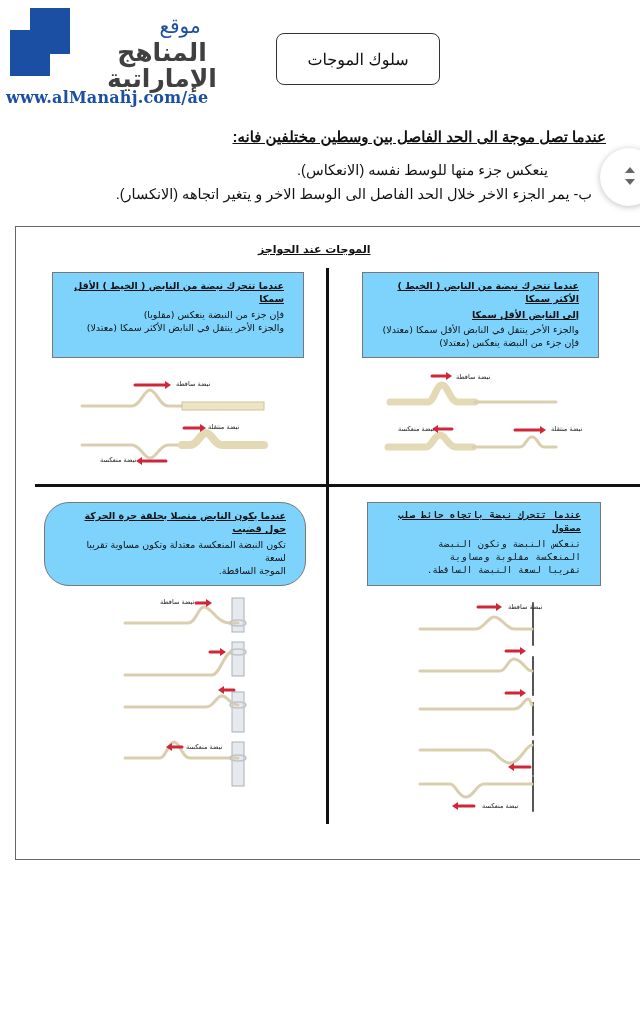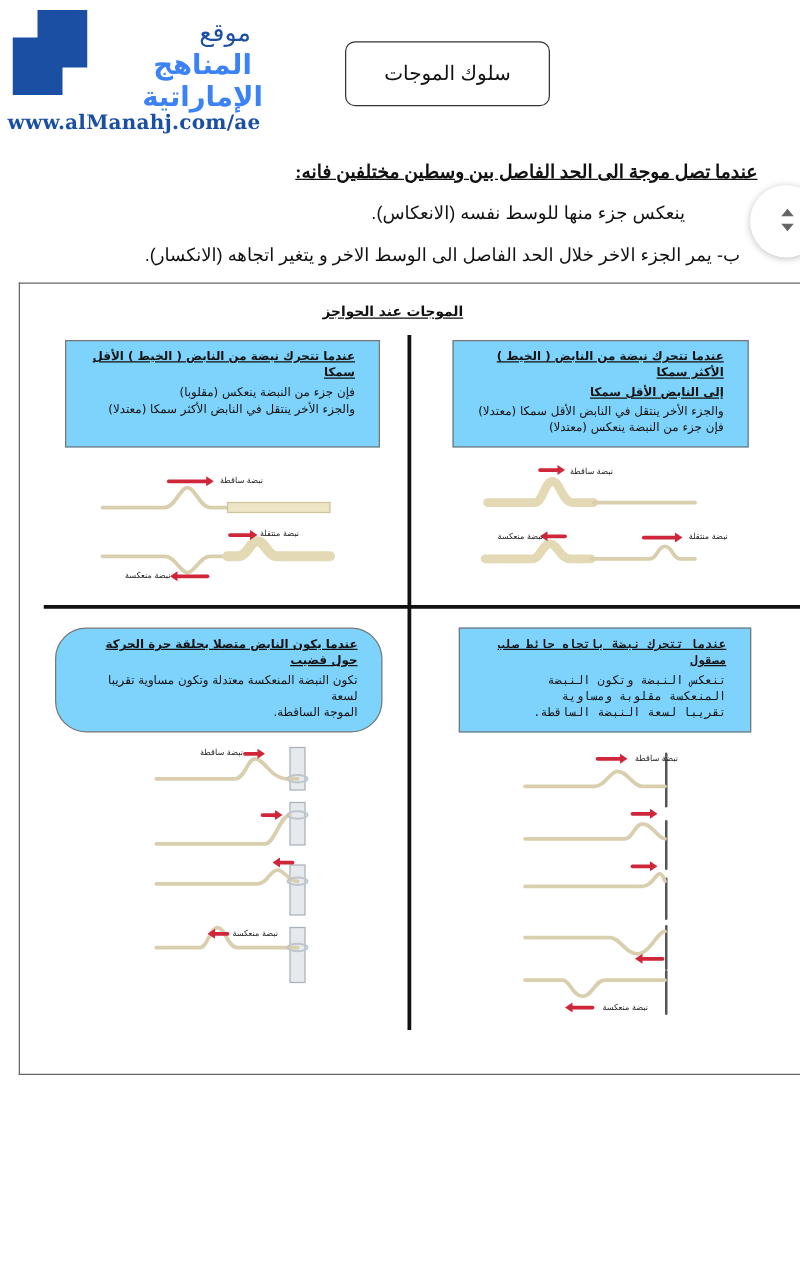--- a/index.html
+++ b/index.html
@@ -3,33 +3,33 @@
 <meta charset="utf-8">
 <style>
   html, body { margin:0; padding:0; }
   body { width:640px; height:1024px; background:#ffffff; position:relative; overflow:hidden;
          font-family:"DejaVu Sans", sans-serif; color:#111; }
   .abs { position:absolute;text-align:right; }
   
   .logo-mark { left:10px; top:8px; width:60px; height:68px; }
   .logo-ar1 { left:120px; top:14px; width:120px; text-align:center; font-family:"DejaVu Sans", sans-serif;
               font-weight:normal; color:#1a4fa3; font-size:20px; line-height:24px; direction:rtl; }
-  .logo-ar2 { left:82px; top:40px; width:160px; text-align:center; font-weight:bold; color:#3b82f6;
-              font-size:22px; line-height:26px; direction:rtl; }
+  .logo-ar2 { left:82px; top:40px; width:160px; text-align:center; font-weight:bold; color:#404040;
+              font-size:25px; line-height:26px; direction:rtl; }
   .logo-url { left:6px; top:88px; font-family:"DejaVu Serif", serif; font-weight:bold; color:#1a4fa3;
               font-size:16px; letter-spacing:0.2px; }
   
   .title-box { left:276px; top:33px; width:164px; height:52px; border:1.5px solid #333; border-radius:8px;
                box-sizing:border-box; display:flex; align-items:center; justify-content:center;
                font-family:"Liberation Sans", sans-serif; font-size:16px; direction:rtl; }
   
-  .heading { right:34px; top:128px; font-family:Liberation Serif, serif; font-weight:bold;
+  .heading { right:34px; top:128px; font-family:Liberation Sans, sans-serif; font-weight:bold;
              font-size:15px; text-decoration:underline; direction:rtl; }
   .point-a { right:92px; top:162px; font-family:"Liberation Sans", sans-serif; font-size:14.5px; direction:rtl; }
-  .point-b { right:48px; top:196px; font-family:"Liberation Sans", sans-serif; font-size:14.5px; direction:rtl; }
+  .point-b { right:48px; top:186px; font-family:"Liberation Sans", sans-serif; font-size:14.5px; direction:rtl; }
   
   .scroll-btn { left:600px; top:148px; width:58px; height:58px; border-radius:50%; background:#fff;
                 box-shadow:0 1px 6px rgba(0,0,0,0.25); }
   .scroll-btn .arr { position:absolute; left:25px; width:0; height:0; border-left:5px solid transparent;
                      border-right:5px solid transparent; }
   .scroll-btn .up { top:19px; border-bottom:6px solid #666; }
   .scroll-btn .down { top:31px; border-top:6px solid #666; }
   
   .frame { left:15px; top:226px; width:640px; height:634px; border:1.5px solid #666; border-right:none;
            box-sizing:border-box; }

